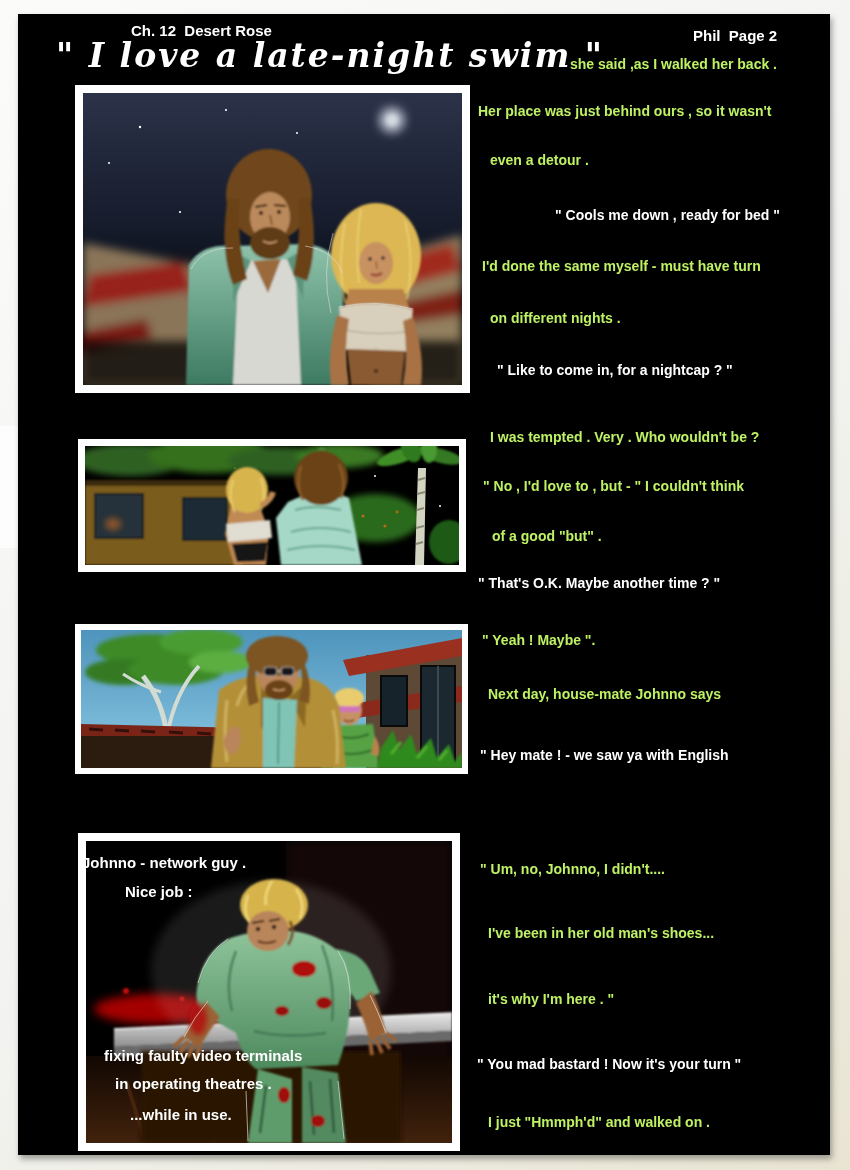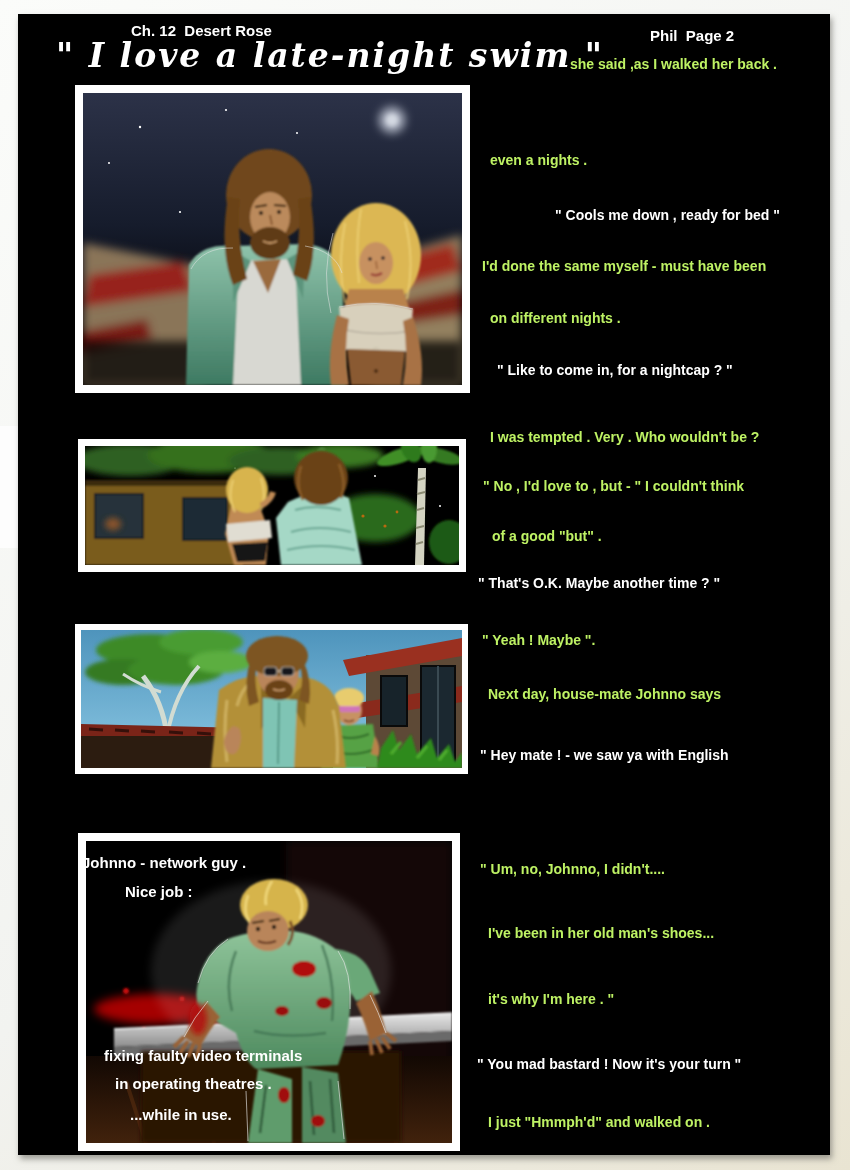--- a/index.html
+++ b/index.html
@@ -25,21 +25,21 @@
 </style>
 </head>
 <body>
 
 <div class="canvas">
   <div class="notch"></div>
 
   <div class="comic-page">
 
     <div class="hdr" style="left:113px;top:8px;">Ch. 12  Desert Rose</div>
-    <div class="hdr" style="left:632px;top:13px;">Phil  Page 2</div>
+    <div class="hdr" style="left:675px;top:13px;">Phil  Page 2</div>
     <div class="title" style="left:38px;top:22px;">" I love a late-night swim "</div>
 
     <div class="panel p1" aria-label="Night scene: long-haired bearded man in teal jacket walks beside blonde woman in white tube top, moonlit courtyard with red awnings">
       <svg viewBox="0 0 379 292" preserveAspectRatio="none">
         <defs>
           <linearGradient id="p1sky" x1="0" y1="0" x2="0" y2="1">
             <stop offset="0" stop-color="#2c3248"></stop>
               <stop offset=".45" stop-color="#161c2c"></stop>
             <stop offset=".75" stop-color="#05060c"></stop>
               <stop offset="1" stop-color="#000"></stop>
@@ -342,23 +342,24 @@
       </svg>
     </div>
 
     <div class="cap" style="left:64px;top:840px;">Johnno - network guy .</div>
     <div class="cap" style="left:107px;top:869px;">Nice job :</div>
     <div class="cap" style="left:86px;top:1033px;">fixing faulty video terminals</div>
     <div class="cap" style="left:97px;top:1061px;">in operating theatres .</div>
     <div class="cap" style="left:112px;top:1092px;">...while in use.</div>
 
     <div class="line gold" style="left:552px;top:42px;">she said ,as I walked her back .</div>
-    <div class="line gold" style="left:472px;top:138px;">even a nights .</div>
+    <div class="line gold" style="left:460px;top:89px;">Her place was just behind ours , so it wasn't</div>
+    <div class="line gold" style="left:472px;top:138px;">even a detour .</div>
     <div class="line white" style="left:537px;top:193px;">" Cools me down , ready for bed "</div>
-    <div class="line gold" style="left:464px;top:244px;">I'd done the same myself - must have been</div>
+    <div class="line gold" style="left:464px;top:244px;">I'd done the same myself - must have turn</div>
     <div class="line gold" style="left:472px;top:296px;">on different nights .</div>
     <div class="line white" style="left:479px;top:348px;">" Like to come in, for a nightcap ? "</div>
     <div class="line gold" style="left:472px;top:415px;">I was tempted . Very . Who wouldn't be ?</div>
     <div class="line gold" style="left:465px;top:464px;">" No , I'd love to , but - " I couldn't think</div>
     <div class="line gold" style="left:474px;top:514px;">of a good "but" .</div>
     <div class="line white" style="left:460px;top:561px;">" That's O.K. Maybe another time ? "</div>
     <div class="line gold" style="left:464px;top:618px;">" Yeah ! Maybe ".</div>
     <div class="line gold" style="left:470px;top:672px;">Next day, house-mate Johnno says</div>
     <div class="line white" style="left:462px;top:733px;">" Hey mate ! - we saw ya with English</div>
     <div class="line gold" style="left:462px;top:847px;">" Um, no, Johnno, I didn't....</div>

